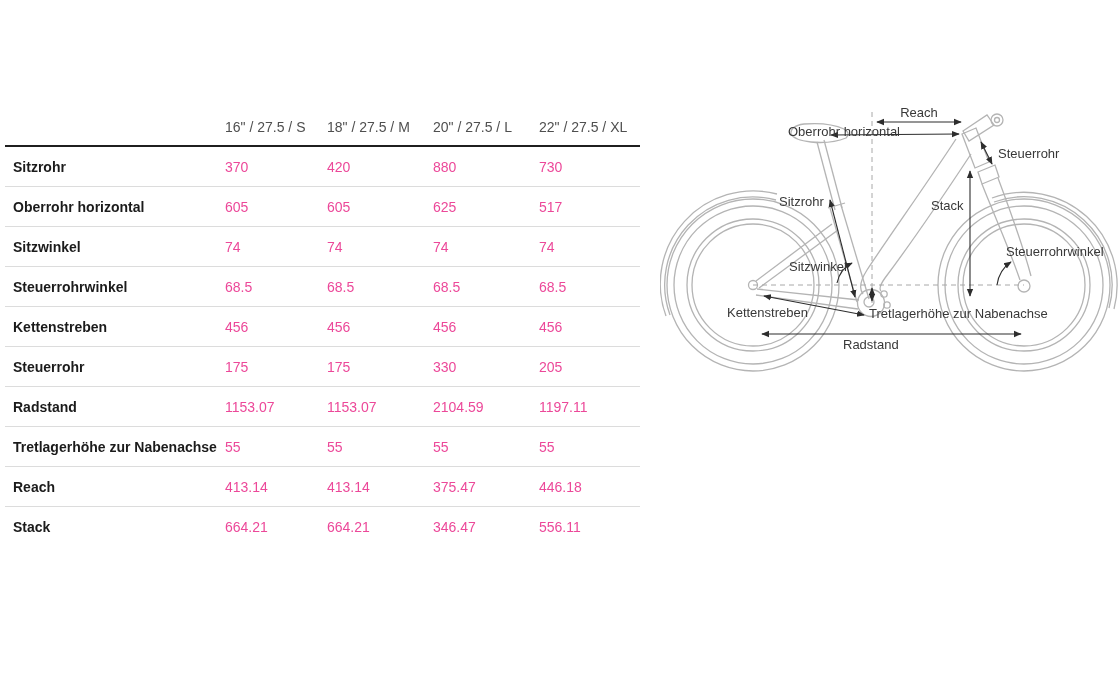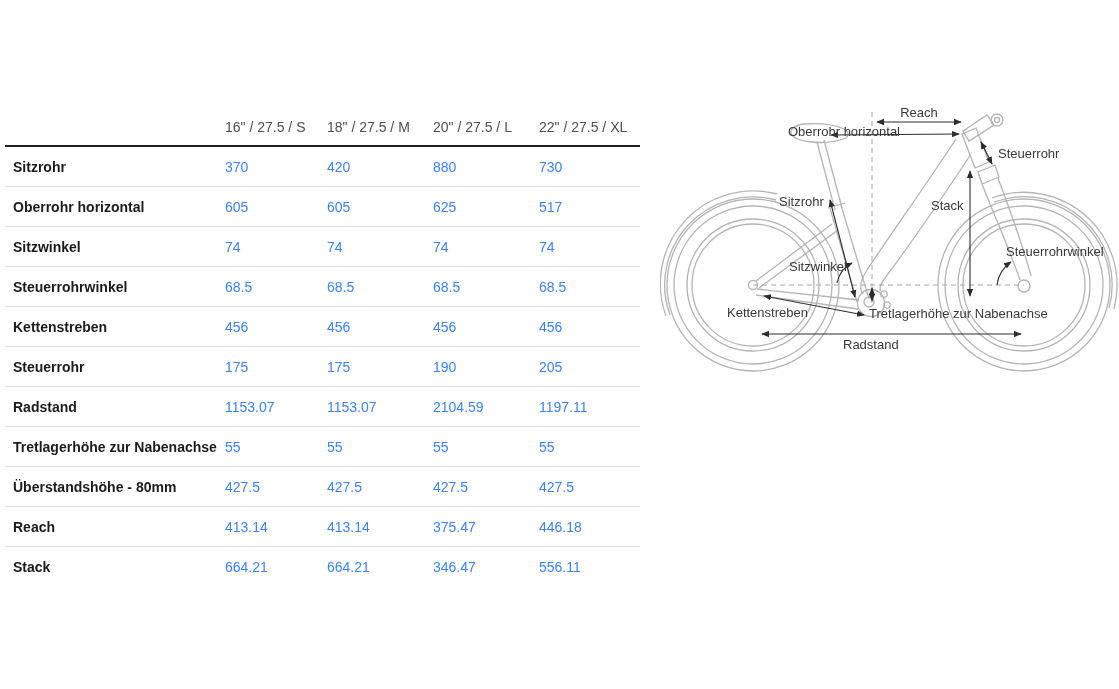--- a/index.html
+++ b/index.html
@@ -2,21 +2,21 @@
 <html><head>
 <meta charset="utf-8">
 <style>
   html,body{margin:0;padding:0;background:#fff;}
   .stage{position:relative;width:1119px;height:689px;background:#ffffff;overflow:hidden;
          font-family:"Liberation Sans",sans-serif;}
   
   table.geo{position:absolute;left:5px;top:108px;width:635px;border-collapse:collapse;table-layout:fixed;}
   table.geo th{font-weight:400;color:#4f4f4f;font-size:14px;text-align:left;height:37px;
                vertical-align:middle;border-bottom:2px solid #1f1f1f;padding:0;white-space:nowrap;}
-  table.geo td{height:39px;font-size:14px;color:#3b82f6;border-bottom:1px solid #dcdcdc;
+  table.geo td{height:39px;font-size:14px;color:#ec4899;border-bottom:1px solid #dcdcdc;
                padding:0;vertical-align:middle;white-space:nowrap;}
   table.geo .lbl{font-weight:700;color:#1b1b1b;padding-left:8px;}
   table.geo tbody tr:last-child td{border-bottom:none;}
   
   svg.diagram{position:absolute;left:660px;top:95px;}
   svg.diagram text{font-family:"Liberation Sans",sans-serif;font-size:13px;fill:#383838;}
   .art{stroke:#b4b4b4;fill:none;stroke-width:1.3;}
   .dash{stroke:#a8a8a8;stroke-width:1;stroke-dasharray:5 4;fill:none;}
   .dim{stroke:#2d2d2d;stroke-width:1.1;fill:none;}
 </style>
@@ -75,43 +75,36 @@
         <td class="lbl">Kettenstreben</td>
         <td>456</td>
         <td>456</td>
         <td>456</td>
         <td>456</td>
       </tr>
       <tr>
         <td class="lbl">Steuerrohr</td>
         <td>175</td>
         <td>175</td>
-        <td>190</td>
+        <td>330</td>
         <td>205</td>
       </tr>
       <tr>
         <td class="lbl">Radstand</td>
         <td>1153.07</td>
         <td>1153.07</td>
         <td>2104.59</td>
         <td>1197.11</td>
       </tr>
       <tr>
         <td class="lbl">Tretlagerhöhe zur Nabenachse</td>
         <td>55</td>
         <td>55</td>
         <td>55</td>
         <td>55</td>
-      </tr>
-      <tr>
-        <td class="lbl">Überstandshöhe - 80mm</td>
-        <td>427.5</td>
-        <td>427.5</td>
-        <td>427.5</td>
-        <td>427.5</td>
       </tr>
       <tr>
         <td class="lbl">Reach</td>
         <td>413.14</td>
         <td>413.14</td>
         <td>375.47</td>
         <td>446.18</td>
       </tr>
       <tr>
         <td class="lbl">Stack</td>

